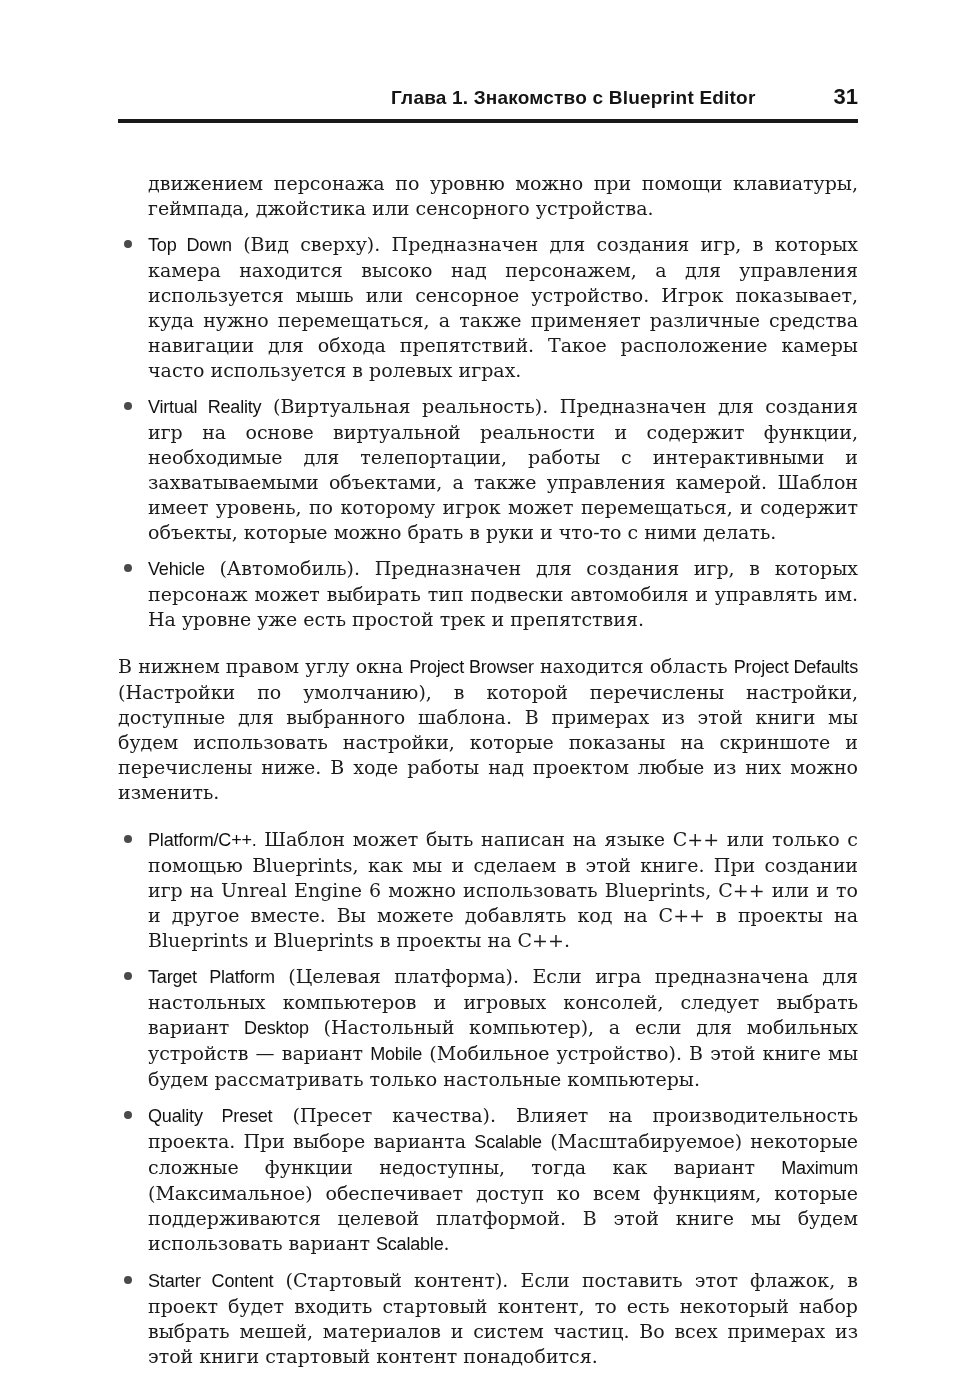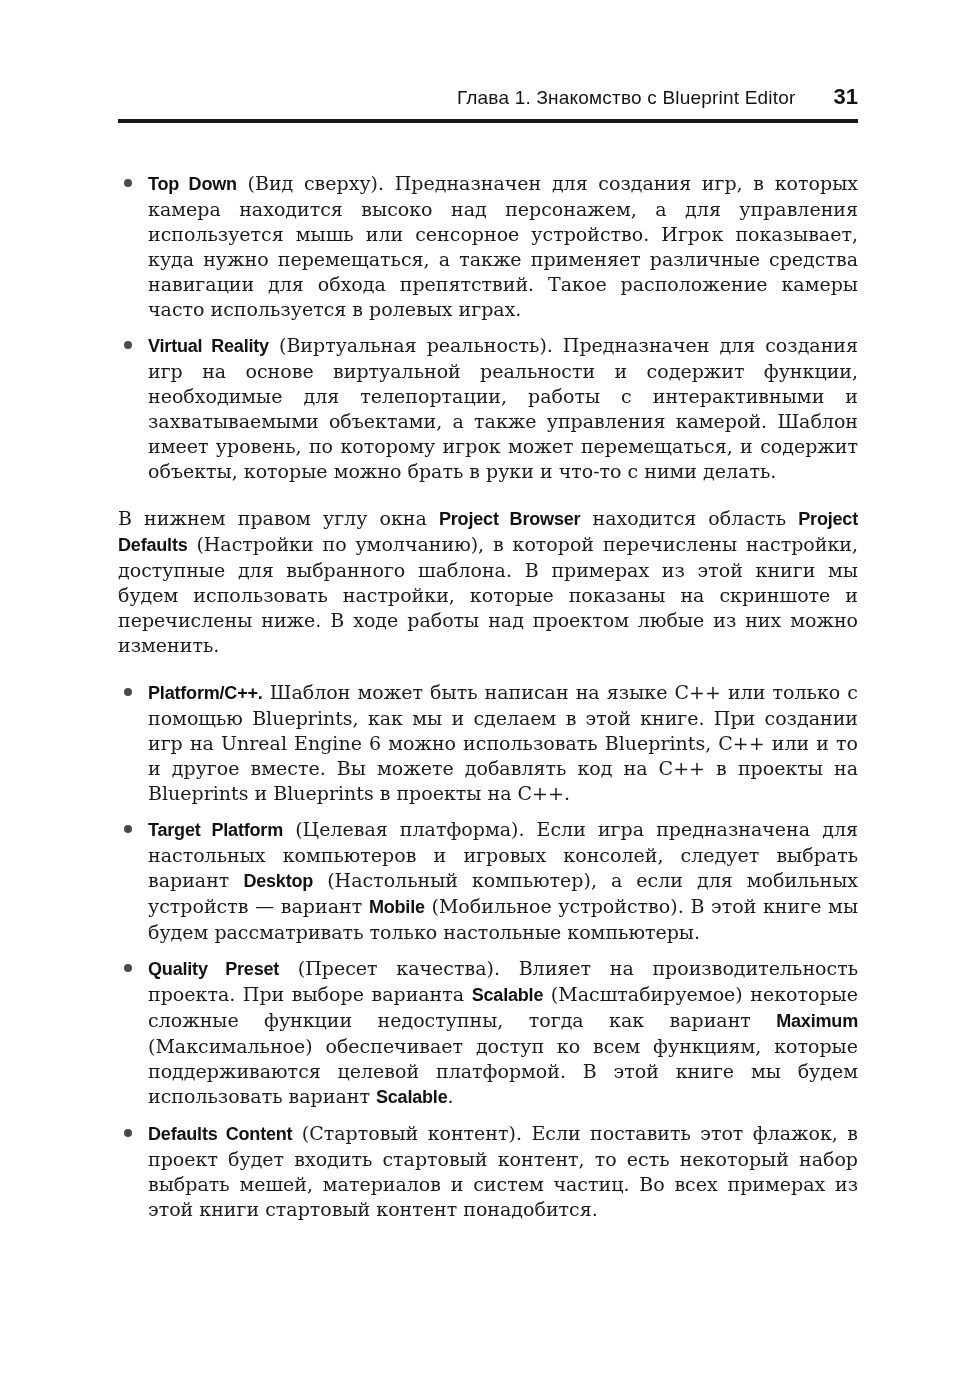--- a/index.html
+++ b/index.html
@@ -19,25 +19,27 @@
     justify-content: flex-end;
     align-items: baseline;
     gap: 38px;
     font-family: "Liberation Sans", sans-serif;
     white-space: nowrap;
   }
   .chapter-title {
     font-size: 19px;
     letter-spacing: 0.2px;
     color: #141414;
+    font-weight: bold;
   }
   .page-number {
     font-size: 22px;
     font-weight: 700;
     color: #141414;
+    margin-left: 40px;
   }
   .rule {
     height: 4px;
     background: #191919;
     margin-top: 9px;
   }
   .content {
     margin-top: 48px;
     font-size: 19px;
     line-height: 25px;
@@ -57,55 +59,60 @@
     display: block;
     width: 8px;
     height: 8px;
     border-radius: 50%;
     background: #4a4a4a;
     margin: 8px 0 0 6px;
   }
   .btext { flex: 1 1 auto; text-align: justify; }
   .kw {
     font-family: "Liberation Sans", sans-serif;
-    font-weight: 700;
+    font-weight: 400;
     font-size: 0.95em;
     letter-spacing: -0.2px;
     color: #111111;
   }
 </style>
 </head>
 <body>
 
 <div class="page">
   <div class="header">
     <span class="chapter-title">Глава 1. Знакомство с Blueprint Editor</span>
     <span class="page-number">31</span>
   </div>
   <div class="rule"></div>
   <div class="content">
+      <div class="block paragraph indented"><span>движением персонажа по уровню можно при помощи клавиатуры, геймпада, джойстика или сенсорного устройства.</span></div>
       <div class="block bullet">
         <span class="marker"></span>
         <span class="btext"><span class="kw">Top Down</span><span> (Вид сверху). Предназначен для создания игр, в которых камера находится высоко над персонажем, а для управления используется мышь или сенсорное устройство. Игрок показывает, куда нужно перемещаться, а также применяет различные средства навигации для обхода препятствий. Такое расположение камеры часто используется в ролевых играх.</span></span>
       </div>
       <div class="block bullet">
         <span class="marker"></span>
         <span class="btext"><span class="kw">Virtual Reality</span><span> (Виртуальная реальность). Предназначен для создания игр на основе виртуальной реальности и содержит функции, необходимые для теле­портации, работы с интерактивными и захватываемыми объектами, а также управления камерой. Шаблон имеет уровень, по которому игрок может перемещаться, и содержит объекты, которые можно брать в руки и что-то с ними делать.</span></span>
+      </div>
+      <div class="block bullet">
+        <span class="marker"></span>
+        <span class="btext"><span class="kw">Vehicle</span><span> (Автомобиль). Предназначен для создания игр, в которых персонаж может выбирать тип подвески автомобиля и управлять им. На уровне уже есть простой трек и препятствия.</span></span>
       </div>
       <div class="block paragraph section-gap"><span>В нижнем правом углу окна </span><span class="kw">Project Browser</span><span> находится область </span><span class="kw">Project Defaults</span><span> (Настройки по умолчанию), в которой перечислены настройки, доступные для выбранного шаблона. В примерах из этой книги мы будем использовать на­стройки, которые показаны на скриншоте и перечислены ниже. В ходе работы над проектом любые из них можно изменить.</span></div>
       <div class="block bullet section-gap">
         <span class="marker"></span>
         <span class="btext"><span class="kw">Platform/C++.</span><span> Шаблон может быть написан на языке C++ или только с по­мощью Blueprints, как мы и сделаем в этой книге. При создании игр на Unreal Engine 6 можно использовать Blueprints, C++ или и то и другое вме­сте. Вы можете добавлять код на C++ в проекты на Blueprints и Blueprints в проекты на C++.</span></span>
       </div>
       <div class="block bullet">
         <span class="marker"></span>
         <span class="btext"><span class="kw">Target Platform</span><span> (Целевая платформа). Если игра предназначена для настоль­ных компьютеров и игровых консолей, следует выбрать вариант </span><span class="kw">Desktop</span><span> (Настольный компьютер), а если для мобильных устройств — вариант </span><span class="kw">Mobile</span><span> (Мобильное устройство). В этой книге мы будем рассматривать только на­стольные компьютеры.</span></span>
       </div>
       <div class="block bullet">
         <span class="marker"></span>
         <span class="btext"><span class="kw">Quality Preset</span><span> (Пресет качества). Влияет на производительность проекта. При выборе варианта </span><span class="kw">Scalable</span><span> (Масштабируемое) некоторые сложные функции недоступны, тогда как вариант </span><span class="kw">Maximum</span><span> (Максимальное) обеспечивает доступ ко всем функциям, которые поддерживаются целевой платформой. В этой книге мы будем использовать вариант </span><span class="kw">Scalable</span><span>.</span></span>
       </div>
       <div class="block bullet">
         <span class="marker"></span>
-        <span class="btext"><span class="kw">Defaults Content</span><span> (Стартовый контент). Если поставить этот флажок, в проект будет входить стартовый контент, то есть некоторый набор выбрать мешей, материалов и систем частиц. Во всех примерах из этой книги стартовый контент понадобится.</span></span>
+        <span class="btext"><span class="kw">Starter Content</span><span> (Стартовый контент). Если поставить этот флажок, в проект будет входить стартовый контент, то есть некоторый набор выбрать мешей, материалов и систем частиц. Во всех примерах из этой книги стартовый контент понадобится.</span></span>
       </div>
     </div>
 </div>
 
 </body></html>

